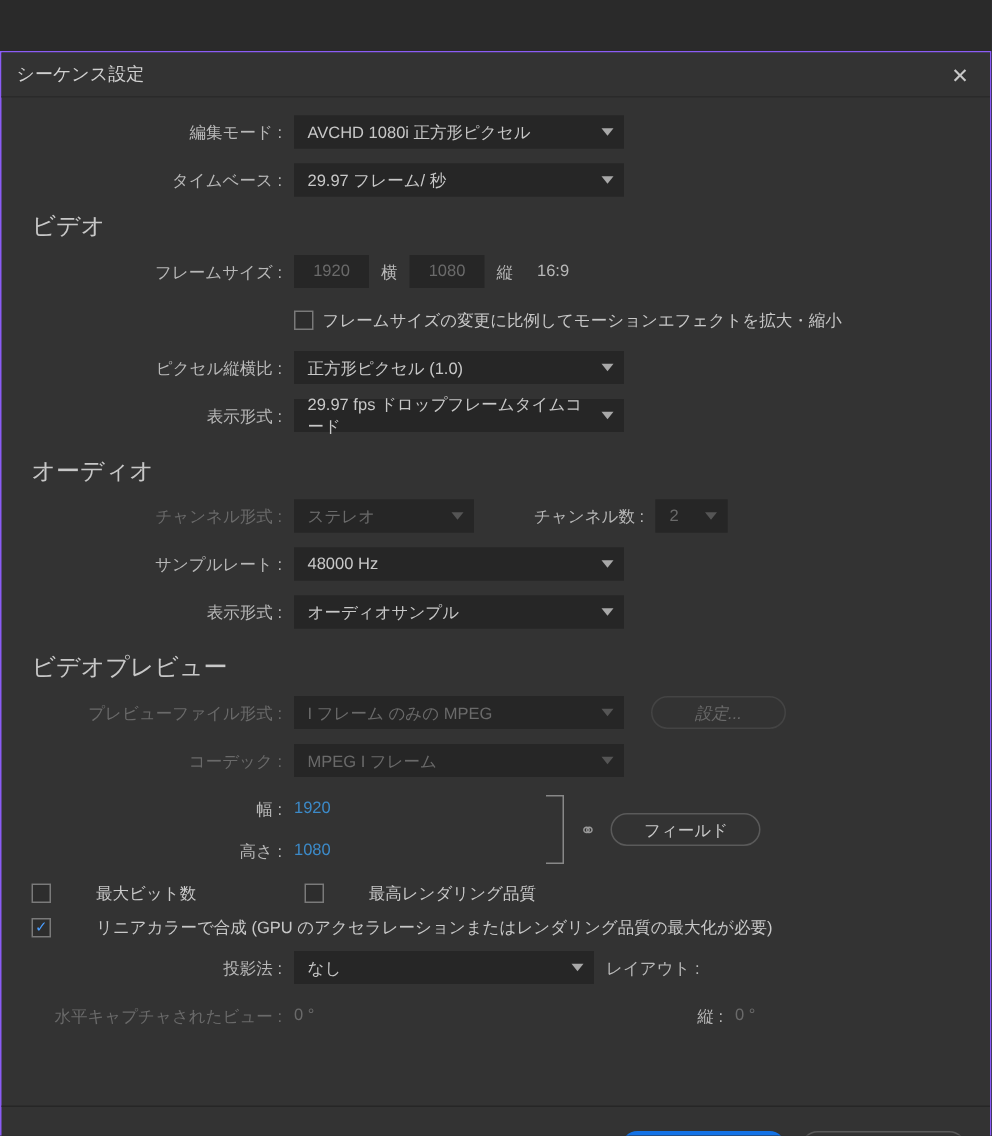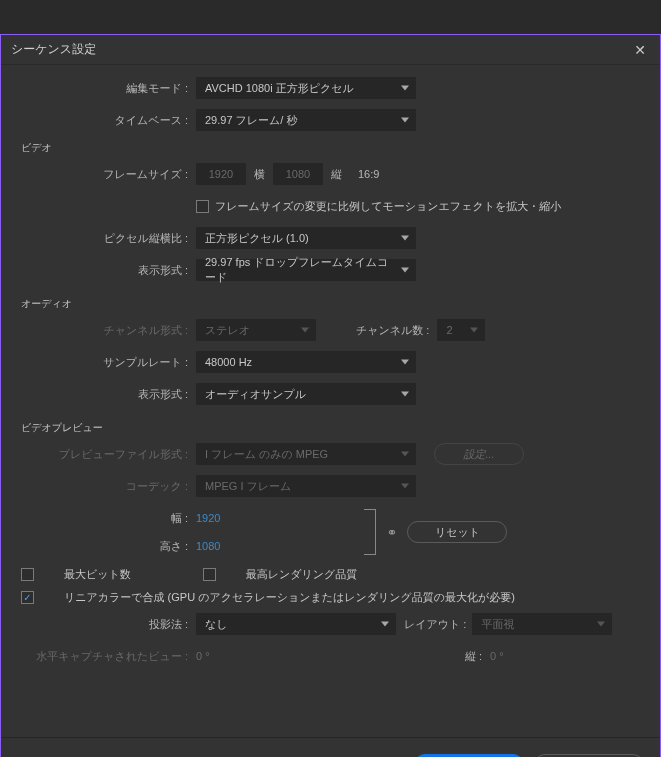--- a/index.html
+++ b/index.html
@@ -75,21 +75,21 @@
   color: #c8c8c8;
   font-size: 11px;
   text-align: center;
 }
 .input-text.dim { color: #6a6a6a; }
 .value-link { color: #3c8ac8; cursor: pointer; }
 .value-dim { color: #6a6a6a; }
 .section-head {
   color: #c8c8c8;
   margin: 16px 0 8px 0;
-  font-size: 10px;
+  font-size: 16px;
 }
 .section-head.first { margin-top: 4px; }
 .checkbox {
   width: 13px; height: 13px;
   border: 1px solid #7a7a7a;
   background: #2d2d2d;
   display: inline-flex; align-items: center; justify-content: center;
   margin-right: 6px;
   cursor: pointer;
 }
@@ -259,21 +259,21 @@
         </div>
         <div class="row" style="margin-bottom:0">
           <div class="label">高さ :</div>
           <span class="value-link">1080</span>
         </div>
       </div>
       <div style="width:140px"></div>
       <div class="bracket"></div>
       <span class="link-icon">⚭</span>
       <button class="btn" style="width:100px">
-          <span>リセット</span>
+          <span>フィールド</span>
         </button>
     </div>
 
     <div style="height:10px"></div>
 
     <div class="checkbox-row">
       <span class="checkbox"></span>
       <span class="checkbox-label">最大ビット数</span>
       <span style="width:24px"></span>
       <span class="checkbox"></span>
@@ -288,24 +288,20 @@
 
     <div class="row">
       <div class="label">投影法 :</div>
       <div class="select" style="width:200px">
         <span>なし</span>
         <span class="chevron"></span>
       </div>
       <span style="width:8px"></span>
       <span class="dim">レイアウト :</span>
       <span style="width:6px"></span>
-      <div class="select dim" style="width:140px">
-        <span>平面視</span>
-        <span class="chevron"></span>
-      </div>
     </div>
 
     <div class="row">
       <div class="label dim" style="width:175px">水平キャプチャされたビュー :</div>
       <span class="value-dim">0 °</span>
       <div style="flex:1"></div>
       <span class="dim" style="padding-right:8px">縦 :</span>
       <span class="value-dim" style="width:150px">0 °</span>
     </div>
 

